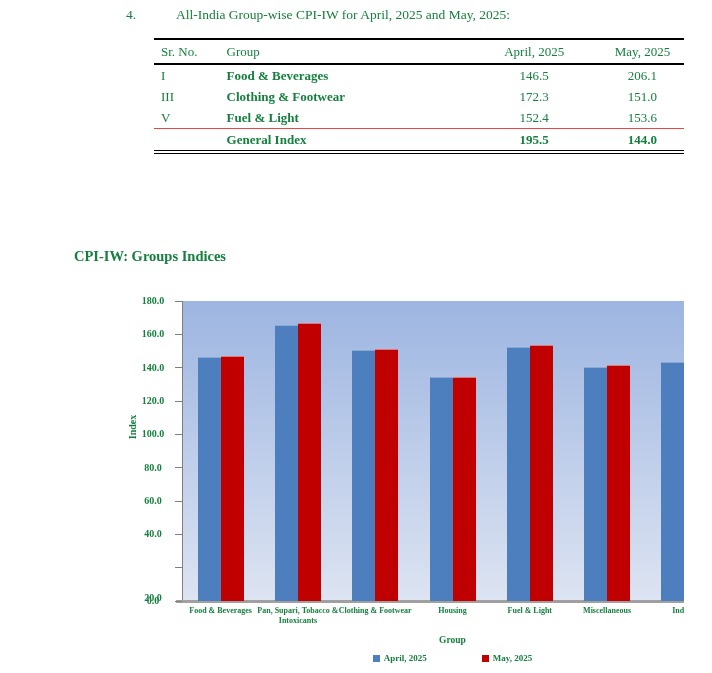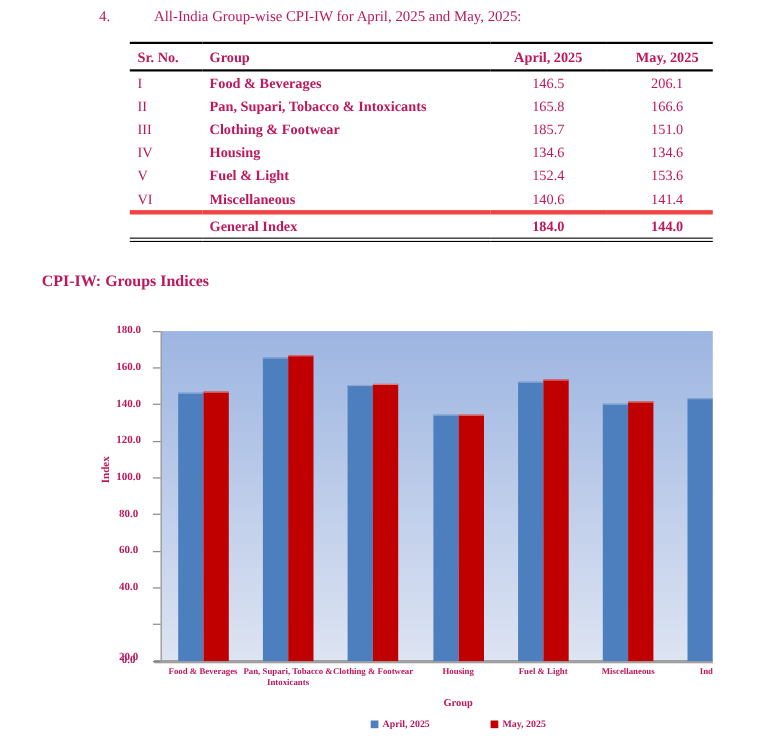--- a/index.html
+++ b/index.html
@@ -1,34 +1,34 @@
 <!DOCTYPE html>
 <html><head>
 <meta charset="utf-8">
 <style>
   html,body { margin:0; padding:0; background:#fff; }
   .page {
     position:relative; width:648px; height:673px; background:#ffffff;
-    font-family:"Liberation Serif", serif; color:#be185d; overflow:hidden;
+    font-family:"Liberation Serif", serif; color:#15803d; overflow:hidden;margin-left:36px;
   }
 
   
   .heading { position:absolute; left:90px; top:7px; font-size:13.5px; }
   .heading .num { display:inline-block; width:50px; }
 
   
   table.cpi { position:absolute; left:118px; top:38px; width:544px;
     border-collapse:collapse; font-size:13px; border-top:2px solid #000; }
-  table.cpi th { border-bottom:2px solid #000; font-weight:bold; height:23px; padding:0; }
+  table.cpi th { border-bottom:2px solid #000; font-weight:normal; height:23px; padding:0; }
   table.cpi td { height:21px; padding:0; }
   .c0 { width:60px;  text-align:left; padding-left:7px !important; }
   .c1 { width:262px; text-align:left; padding-left:7px !important; font-weight:bold; }
   .c2 { width:108px; text-align:center; }
   .c3 { width:114px; text-align:center; }
-  tr.general-row td { border-top:4px solid #ef4444; border-bottom:4px double #000; font-weight:bold; }
+  tr.general-row td { border-top:1px solid #ef4444; border-bottom:4px double #000; font-weight:bold; }
 
   
   .chart-title { position:absolute; left:38px; top:248px; width:674px;
     text-align:left; font-size:14.5px; font-weight:bold; }
   .y-axis-title { position:absolute; left:72px; top:420px; width:52px; height:14px;
     text-align:center; font-size:10px; font-weight:bold; transform:rotate(-90deg); }
   .plot {
     position:absolute; left:146px; top:301px; width:541px; height:300px;
     border-left:1px solid #7f7f7f; box-sizing:content-box;
   }
@@ -68,53 +68,35 @@
       </tr>
     </thead>
     <tbody>
         <tr>
           <td class="c0">I</td>
           <td class="c1">Food &amp; Beverages</td>
           <td class="c2">146.5</td>
           <td class="c3">206.1</td>
         </tr>
         <tr>
-          <td class="c0">II</td>
-          <td class="c1">Pan, Supari, Tobacco &amp; Intoxicants</td>
-          <td class="c2">165.8</td>
-          <td class="c3">166.6</td>
-        </tr>
-        <tr>
           <td class="c0">III</td>
           <td class="c1">Clothing &amp; Footwear</td>
-          <td class="c2">185.7</td>
+          <td class="c2">172.3</td>
           <td class="c3">151.0</td>
-        </tr>
-        <tr>
-          <td class="c0">IV</td>
-          <td class="c1">Housing</td>
-          <td class="c2">134.6</td>
-          <td class="c3">134.6</td>
         </tr>
         <tr>
           <td class="c0">V</td>
           <td class="c1">Fuel &amp; Light</td>
           <td class="c2">152.4</td>
           <td class="c3">153.6</td>
         </tr>
-        <tr>
-          <td class="c0">VI</td>
-          <td class="c1">Miscellaneous</td>
-          <td class="c2">140.6</td>
-          <td class="c3">141.4</td>
-        </tr>
         <tr class="general-row">
           <td class="c0"></td>
           <td class="c1">General Index</td>
-          <td class="c2">184.0</td>
+          <td class="c2">195.5</td>
           <td class="c3">144.0</td>
         </tr>
       </tbody>
   </table>
 
   <div class="chart-title">CPI-IW: Groups Indices</div>
 
   <div>
     <div class="y-axis-title">Index</div>
     <div class="plot" style="background: linear-gradient(rgb(157, 181, 225) 0%, rgb(221, 228, 242) 100%);"></div>

